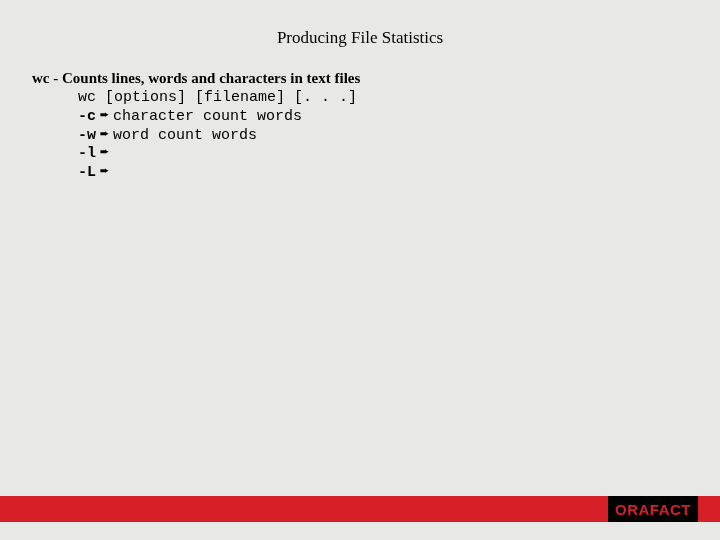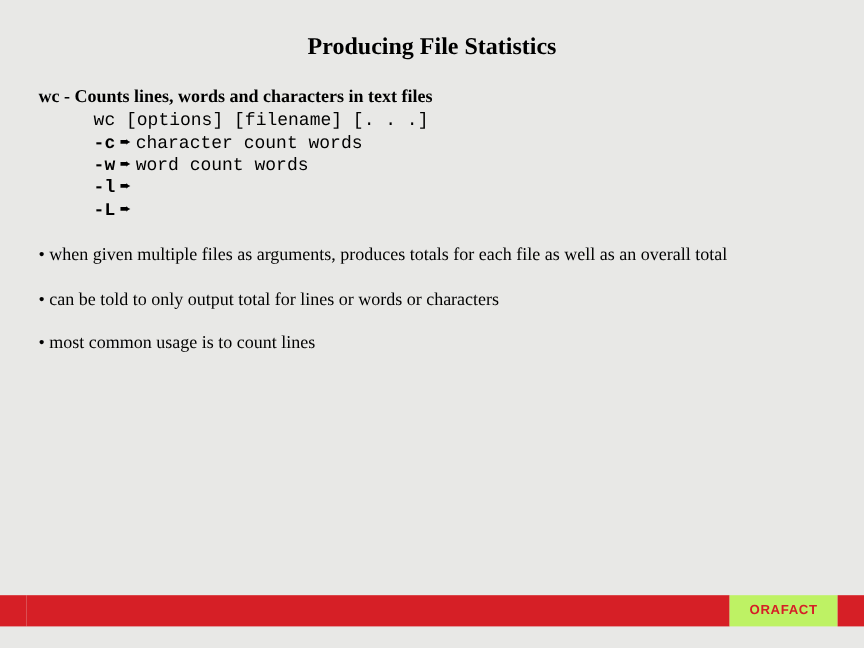--- a/index.html
+++ b/index.html
@@ -10,22 +10,22 @@
     font-family: "Times New Roman", Times, serif;
     color: #000;
     position: relative;
     overflow: hidden;
   }
   .slide {
     padding: 28px 32px 0 32px;
   }
   .title {
     text-align: center;
-    font-weight: bold;
-    font-size: 20px;
+    font-weight: normal;
+    font-size: 17px;
     margin-bottom: 22px;
   }
   .cmd-line {
     font-weight: bold;
     font-size: 15px;
     margin-bottom: 2px;
   }
   .indent {
     margin-left: 46px;
     font-size: 15px;
@@ -61,28 +61,28 @@
   .footer-left {
     flex: 0 0 22px;
     background: #d61f26;
   }
   .footer-mid {
     flex: 1;
     background: #d61f26;
   }
   .footer-brand {
     flex: 0 0 90px;
-    background: #bef264;
+    background: #000000;
     display: flex;
     align-items: center;
     justify-content: center;
     color: #d61f26;
     font-family: Arial, Helvetica, sans-serif;
     font-weight: bold;
-    font-size: 11px;
+    font-size: 15px;
     letter-spacing: 0.5px;
     text-align: center;
   }
   .footer-right {
     flex: 0 0 22px;
     background: #d61f26;
   }
 </style>
 </head>
 <body>
@@ -109,25 +109,20 @@
   </div>
   <div class="indent opt-row">
     <span class="opt-flag">-l</span>
     <span class="arrow">➨</span>
   </div>
   <div class="indent opt-row">
     <span class="opt-flag">-L</span>
     <span class="arrow">➨</span>
   </div>
 
-  <div class="bullets">
-    <p class="justify">• when given multiple files as arguments, produces totals for each file as well as an overall total</p>
-    <p>• can be told to only output total for lines or words or characters</p>
-    <p>• most common usage is to count lines</p>
-  </div>
 
 </div>
 
 <div class="footer">
   <div class="footer-left"></div>
   <div class="footer-mid"></div>
   <div class="footer-brand">ORAFACT</div>
   <div class="footer-right"></div>
 </div>
 

